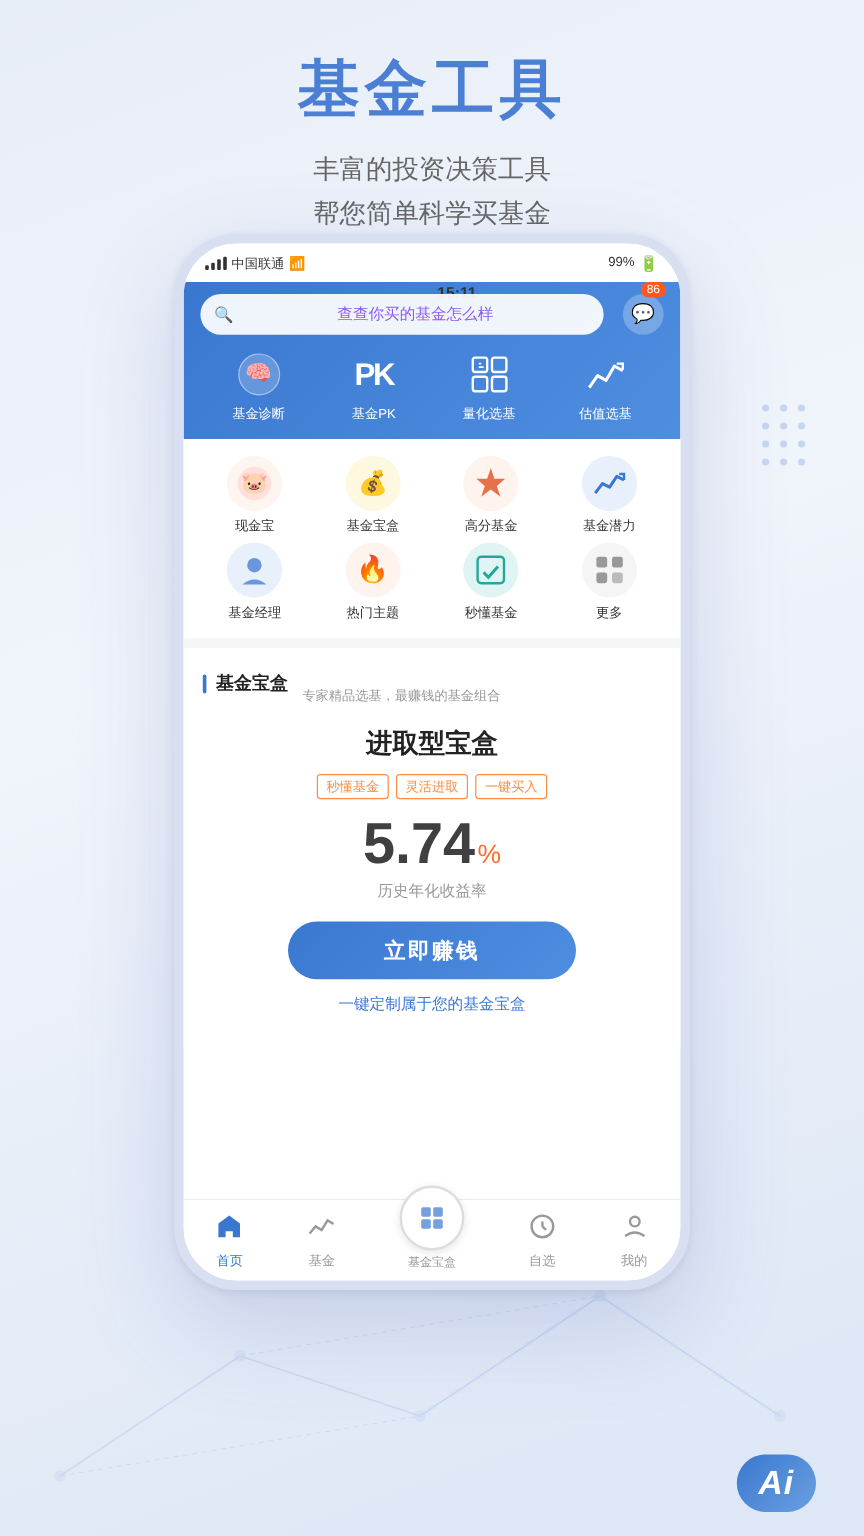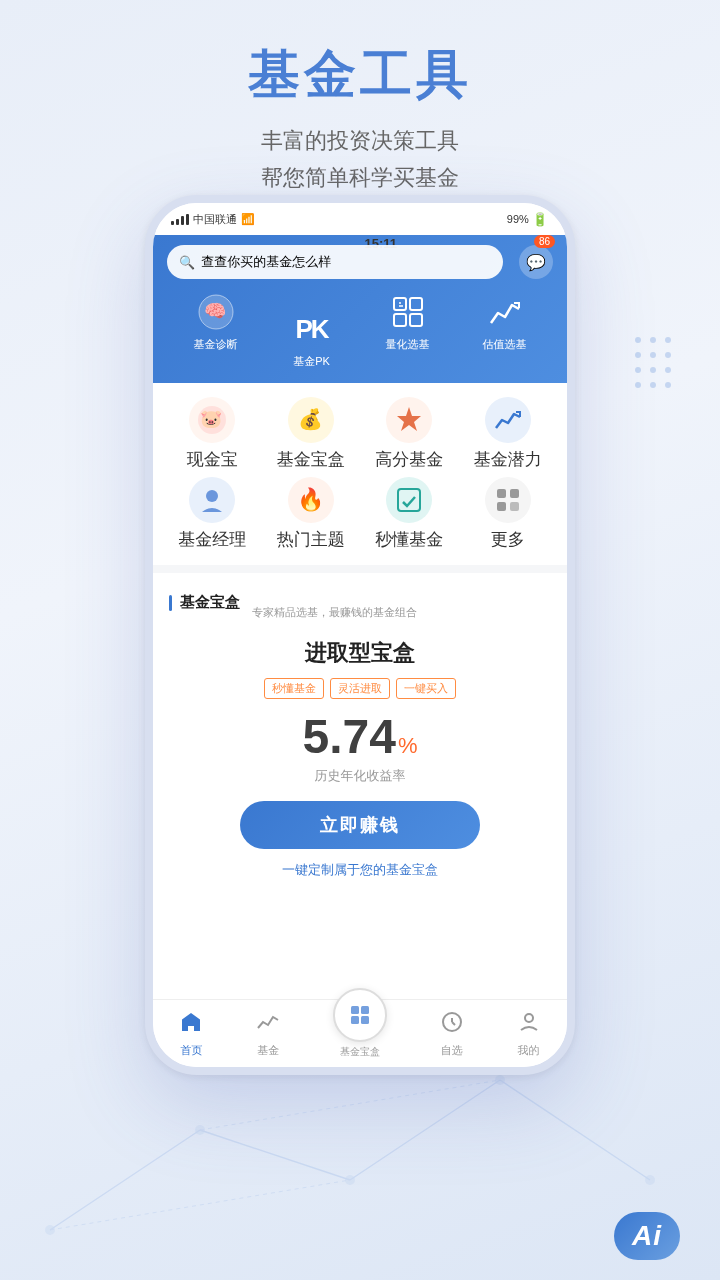--- a/index.html
+++ b/index.html
@@ -80,21 +80,21 @@
     .search-bar {
       background: rgba(255,255,255,0.92);
       border-radius: 20px;
       height: 34px;
       display: flex;
       align-items: center;
       padding: 0 12px;
       position: relative;
     }
     .search-icon-svg { color: #999; font-size: 13px; margin-right: 6px; }
-    .search-text { font-size: 13px; color: #000000; flex: 1; }
+    .search-text { font-size: 13px; color: #8b5cf6; flex: 1; text-align: center; }
     .message-badge {
       position: absolute;
       right: -2px;
       top: -10px;
       background: #ff5722;
       color: #fff;
       font-size: 10px;
       border-radius: 10px;
       padding: 1px 5px;
       min-width: 18px;
@@ -161,21 +161,21 @@
     }
     .grid-icon {
       width: 46px;
       height: 46px;
       border-radius: 50%;
       display: flex;
       align-items: center;
       justify-content: center;
       font-size: 22px;
     }
-    .grid-label { font-size: 17px; color: #333; }
+    .grid-label { font-size: 11px; color: #333; }
 
     
     .section-divider {
       height: 8px;
       background: #f5f6f8;
     }
 
     
     .fund-box-section {
       background: #fff;
@@ -385,21 +385,21 @@
         <div class="tool-item">
           <div class="tool-icon-box">
             <svg width="36" height="36" viewBox="0 0 36 36">
               <circle cx="18" cy="18" r="17" fill="rgba(255,255,255,0.2)" stroke="rgba(255,255,255,0.5)" stroke-width="1"></circle>
               <text x="18" y="23" text-anchor="middle" font-size="18" fill="white">🧠</text>
             </svg>
           </div>
           <span>基金诊断</span>
         </div>
         <div class="tool-item">
-          <div class="tool-icon-box" style="color:#fff;font-size:26px;font-weight:900;letter-spacing:-2px;margin-top:17px;">PK</div>
+          <div class="tool-icon-box" style="color:#fff;font-size:26px;font-weight:900;letter-spacing:-2px;">PK</div>
           <span>基金PK</span>
         </div>
         <div class="tool-item">
           <div class="tool-icon-box">
             <svg width="34" height="34" viewBox="0 0 34 34">
               <rect x="3" y="3" width="12" height="12" rx="2" fill="none" stroke="white" stroke-width="2"></rect>
               <rect x="3" y="19" width="12" height="12" rx="2" fill="none" stroke="white" stroke-width="2"></rect>
               <rect x="19" y="3" width="12" height="12" rx="2" fill="none" stroke="white" stroke-width="2"></rect>
               <rect x="19" y="19" width="12" height="12" rx="2" fill="none" stroke="white" stroke-width="2"></rect>
               <line x1="8" y1="8" x2="10" y2="8" stroke="white" stroke-width="1.5"></line>

